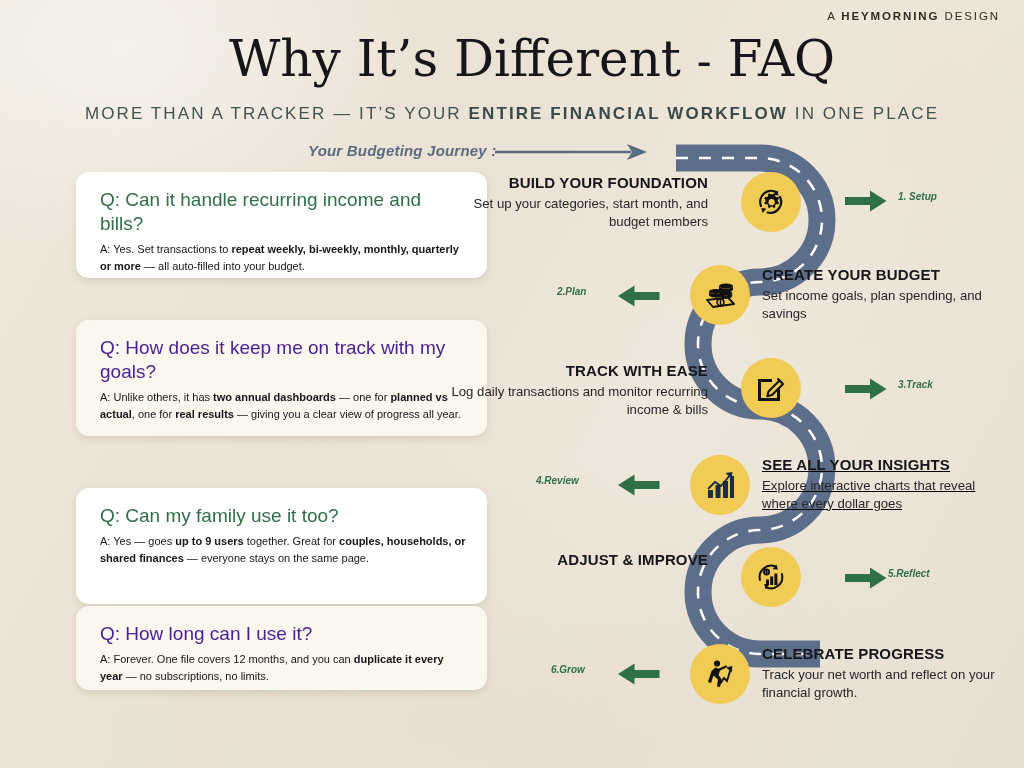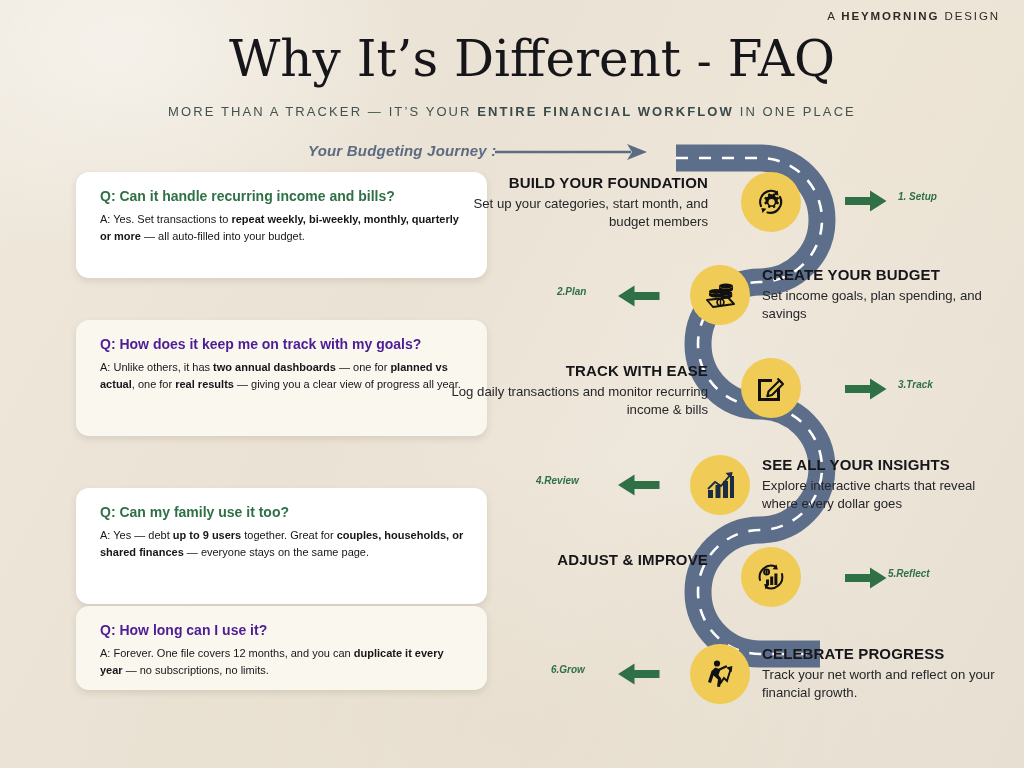--- a/index.html
+++ b/index.html
@@ -33,21 +33,21 @@
     text-align:center;
     font-family:"DejaVu Serif", serif;
     font-size:50px; line-height:1.08; color:#16161a;
     font-weight:400; letter-spacing:0px;padding-left:40px;
   }
   #page-title .dash{ font-size:44px; }
 
   #page-subtitle{
     position:absolute; top:104px; left:0; width:1024px;
     text-align:center;
-    font-size:13px; letter-spacing:2.1px; color:#3a4a4a;
+    font-size:17px; letter-spacing:2.1px; color:#3a4a4a;
     font-weight:700;
   }
   #page-subtitle .light{ font-weight:500; color:#41524f; }
 
   
   #journey-label{
     position:absolute; left:308px; top:142px;
     font-size:15px; font-style:italic; font-weight:700; color:#5b6b82;
     letter-spacing:.2px;
   }
@@ -61,21 +61,21 @@
     padding:16px 20px 16px 24px;
   }
   .faq-card.white{ background:#ffffff; }
   .faq-card.cream{ background:#faf7ef; }
   #faq-0{ top:172px; height:106px; }
   #faq-1{ top:320px; height:116px; }
   #faq-2{ top:488px; height:116px; }
   #faq-3{ top:606px; height:84px; }
 
   .faq-q{
-    font-size:14px; font-weight:700; line-height:1.25;
+    font-size:19px; font-weight:400; line-height:1.25;
     margin-bottom:5px;
   }
   .faq-q.green{ color:#2f7046; }
   .faq-q.orange{ color:#4c1d95; }
   .faq-a{
     font-size:11px; line-height:1.58; color:#16161a; font-weight:400;
   }
   .faq-a b{ font-weight:700; }
 
   
@@ -133,21 +133,21 @@
 <div class="faq-card white" id="faq-0">
   <div class="faq-q green">Q: Can it handle recurring income and bills?</div>
   <div class="faq-a"><span>A: Yes. Set transactions to </span><b>repeat weekly, bi-weekly, monthly, quarterly or more</b><span> — all auto-filled into your budget.</span></div>
 </div>
 <div class="faq-card cream" id="faq-1">
   <div class="faq-q orange">Q: How does it keep me on track with my goals?</div>
   <div class="faq-a"><span>A: Unlike others, it has </span><b>two annual dashboards</b><span> — one for </span><b>planned vs actual</b><span>, one for </span><b>real results</b><span> — giving you a clear view of progress all year.</span></div>
 </div>
 <div class="faq-card white" id="faq-2">
   <div class="faq-q green">Q: Can my family use it too?</div>
-  <div class="faq-a"><span>A: Yes — debt </span><b>up to 9 users</b><span> together. Great for </span><b>couples, households, or shared finances</b><span> — everyone stays on the same page.</span></div>
+  <div class="faq-a"><span>A: Yes — goes </span><b>up to 9 users</b><span> together. Great for </span><b>couples, households, or shared finances</b><span> — everyone stays on the same page.</span></div>
 </div>
 <div class="faq-card cream" id="faq-3">
   <div class="faq-q orange">Q: How long can I use it?</div>
   <div class="faq-a"><span>A: Forever. One file covers 12 months, and you can </span><b>duplicate it every year</b><span> — no subscriptions, no limits.</span></div>
 </div>
 
 <div id="roadmap">
 
   <svg width="1024" height="768" viewBox="0 0 1024 768" style="position:absolute;left:0;top:0;">
 
@@ -235,21 +235,21 @@
       <g fill="#1b2c45">
         <rect x="5" y="22" width="5" height="8"></rect>
         <rect x="12.5" y="17" width="5" height="13"></rect>
         <rect x="20" y="13" width="5" height="17"></rect>
         <rect x="27" y="8" width="4" height="22"></rect>
       </g>
       <path d="M5 21 L12 14 L18 18 L28 6" fill="none" stroke="#1b2c45" stroke-width="1.9"></path>
       <path d="M22.5 5 L29.5 4 L28.5 11 Z" fill="#1b2c45"></path>
     </svg>
   </div>
-  <div class="step-text left-al" style="left:762px;top:456px;width:232px;">
+  <div class="step-text left-al" style="left:762px;top:456px;width:232px;text-decoration:underline;">
     <div class="step-title">SEE ALL YOUR INSIGHTS</div>
     <div class="step-desc">Explore interactive charts that reveal where every dollar goes</div>
   </div>
   <svg class="green-arrow" style="left:618px;top:474px;" width="42" height="22" viewBox="0 0 42 22">
     <path d="M41.5 7 H16.5 V0.5 L0 11 L16.5 21.5 V15 H41.5 Z" fill="#2f7046"></path>
   </svg>
   <div class="step-num" style="left:536px;top:475px;">4.Review</div>
 
   <div class="step-circle" style="left:741px;top:547px;">
     <svg width="34" height="34" viewBox="0 0 34 34">

